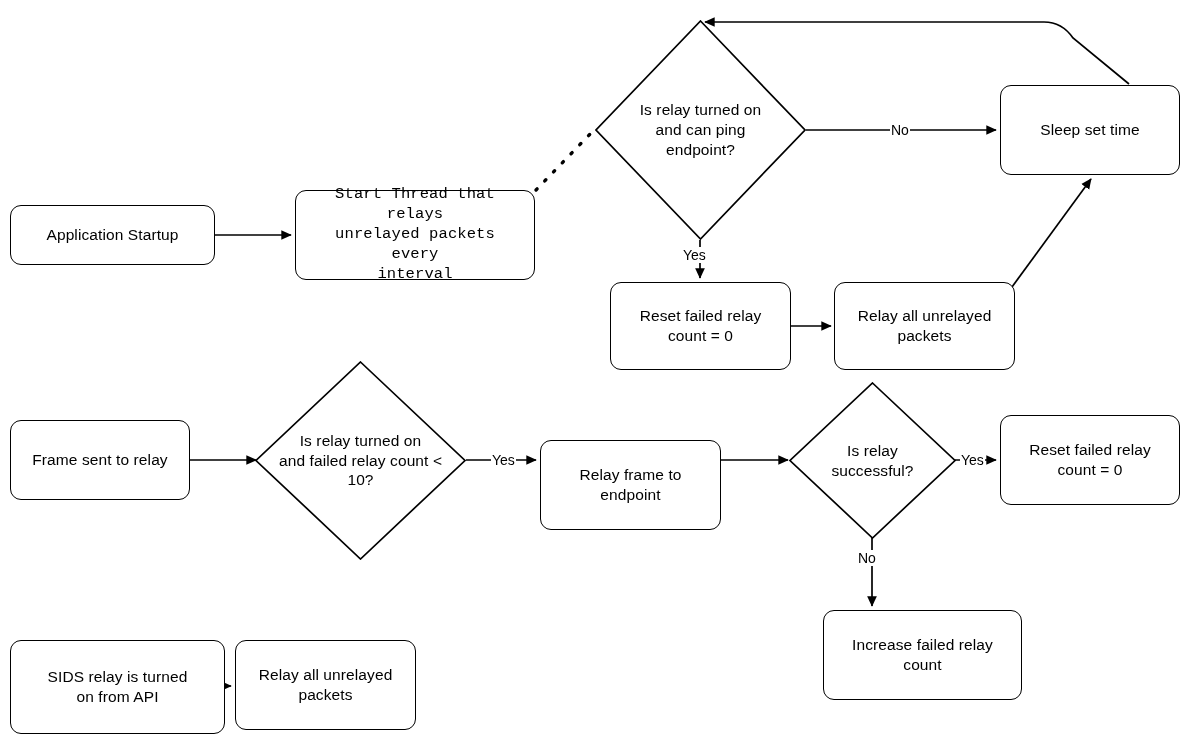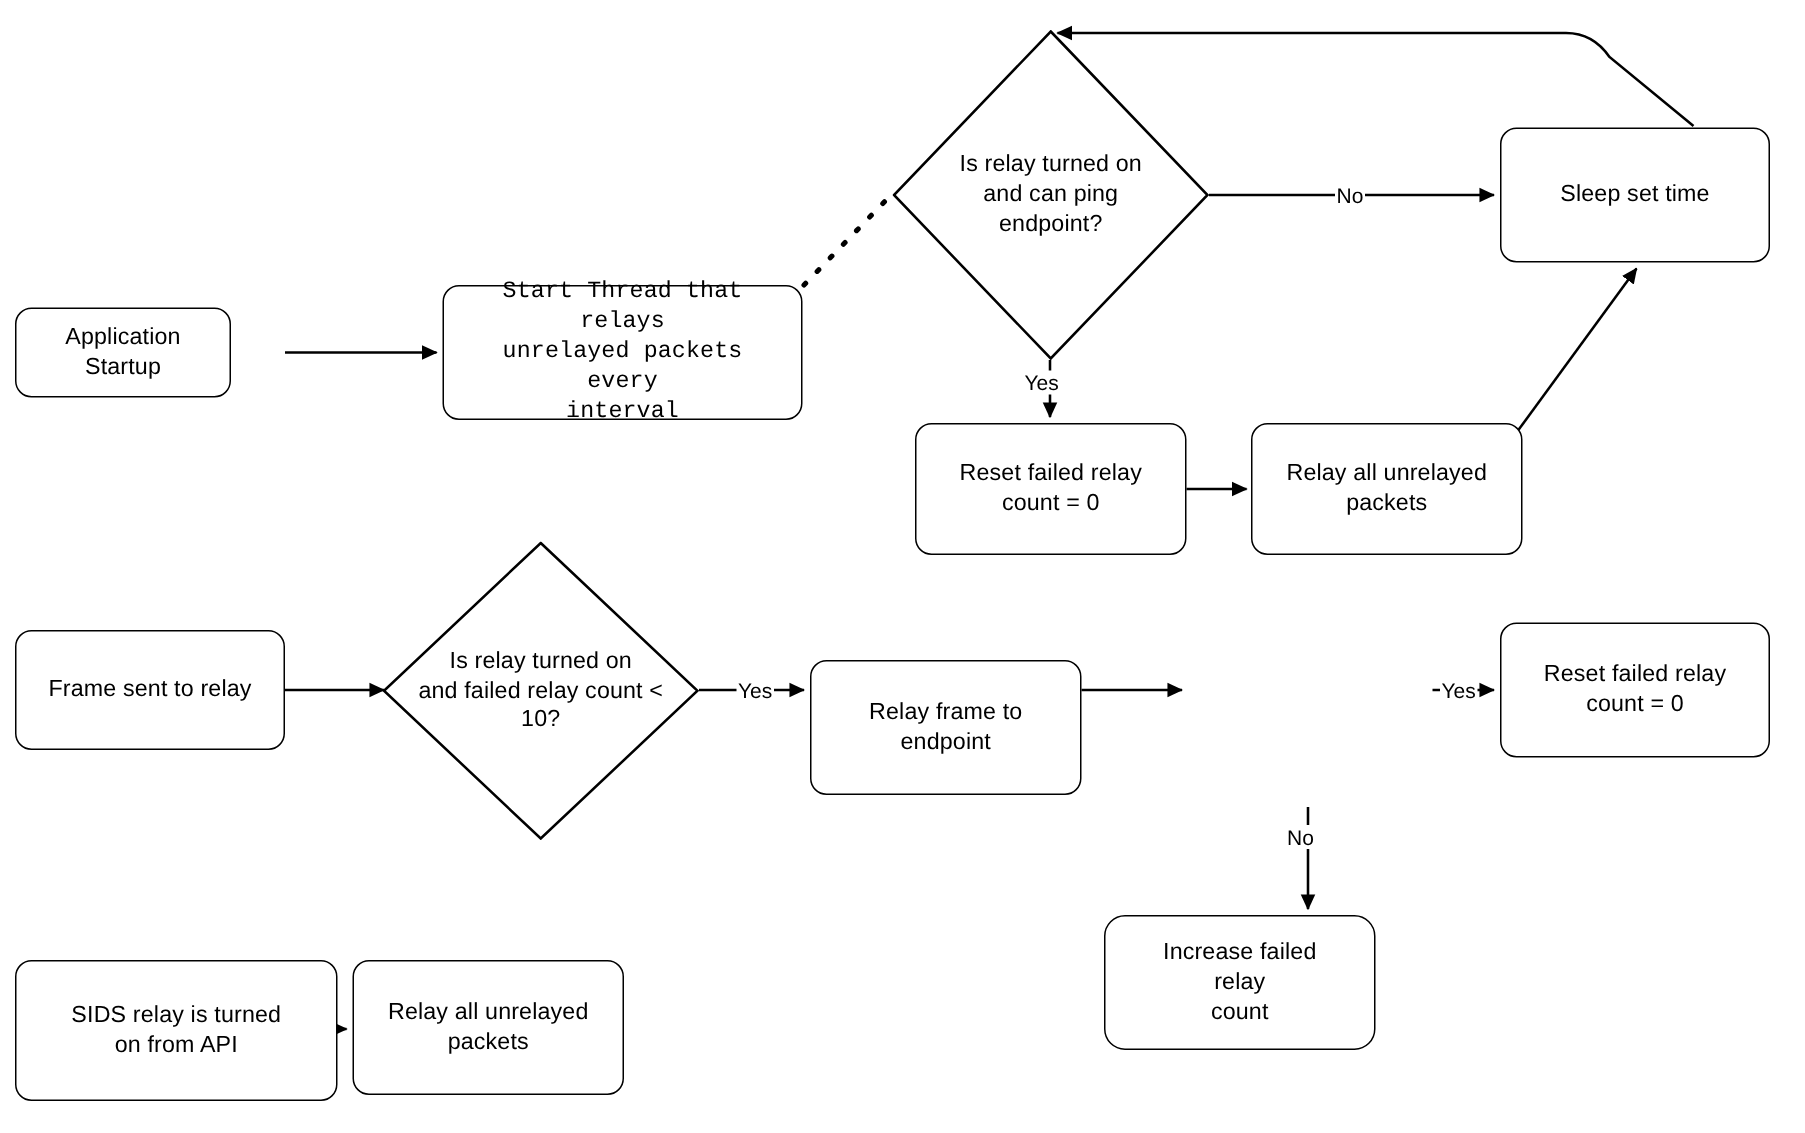--- a/index.html
+++ b/index.html
@@ -125,21 +125,21 @@
       <div>endpoint?</div>
     </div>
   </div>
 
   <div class="node process" style="left:1000px; top:85px; width:180px; height:90px;">
     <div>
       <div>Sleep set time</div>
     </div>
   </div>
 
-  <div class="node process" style="left:10px; top:205px; width:144px; height:60px;">
+  <div class="node process" style="left:10px; top:205px; width:205px; height:60px;">
     <div>
       <div>Application Startup</div>
     </div>
   </div>
 
   <div class="node process" style="left:295px; top:190px; width:240px; height:90px;font-family:Liberation Mono, monospace;">
     <div>
       <div>Start Thread that relays</div>
       <div>unrelayed packets every</div>
       <div>interval</div>
@@ -177,29 +177,38 @@
     </div>
   </div>
 
   <div class="node process" style="left:540px; top:415px; width:181px; height:90px;margin-top:25px;">
     <div>
       <div>Relay frame to</div>
       <div>endpoint</div>
     </div>
   </div>
 
+  <div class="node decision" style="left:789px; top:382px; width:167px; height:157px;">
+    <svg class="dshape" viewBox="0 0 167 157" preserveAspectRatio="none">
+      <polygon points="83.5,1 166,78.5 83.5,156 1,78.5" fill="#ffffff" stroke="#000000" stroke-width="1.7" vector-effect="non-scaling-stroke"></polygon>
+    </svg>
+    <div class="dlabel">
+      <div>Is relay</div>
+      <div>successful?</div>
+    </div>
+  </div>
 
   <div class="node process" style="left:1000px; top:415px; width:180px; height:90px;">
     <div>
       <div>Reset failed relay</div>
       <div>count = 0</div>
     </div>
   </div>
 
-  <div class="node process" style="left:736px; top:610px; width:181px; height:90px;border-radius:14px;">
+  <div class="node process" style="left:823px; top:610px; width:199px; height:90px;">
     <div>
       <div>Increase failed relay</div>
       <div>count</div>
     </div>
   </div>
 
   <div class="node process" style="left:10px; top:640px; width:215px; height:94px;">
     <div>
       <div>SIDS relay is turned</div>
       <div>on from API</div>

